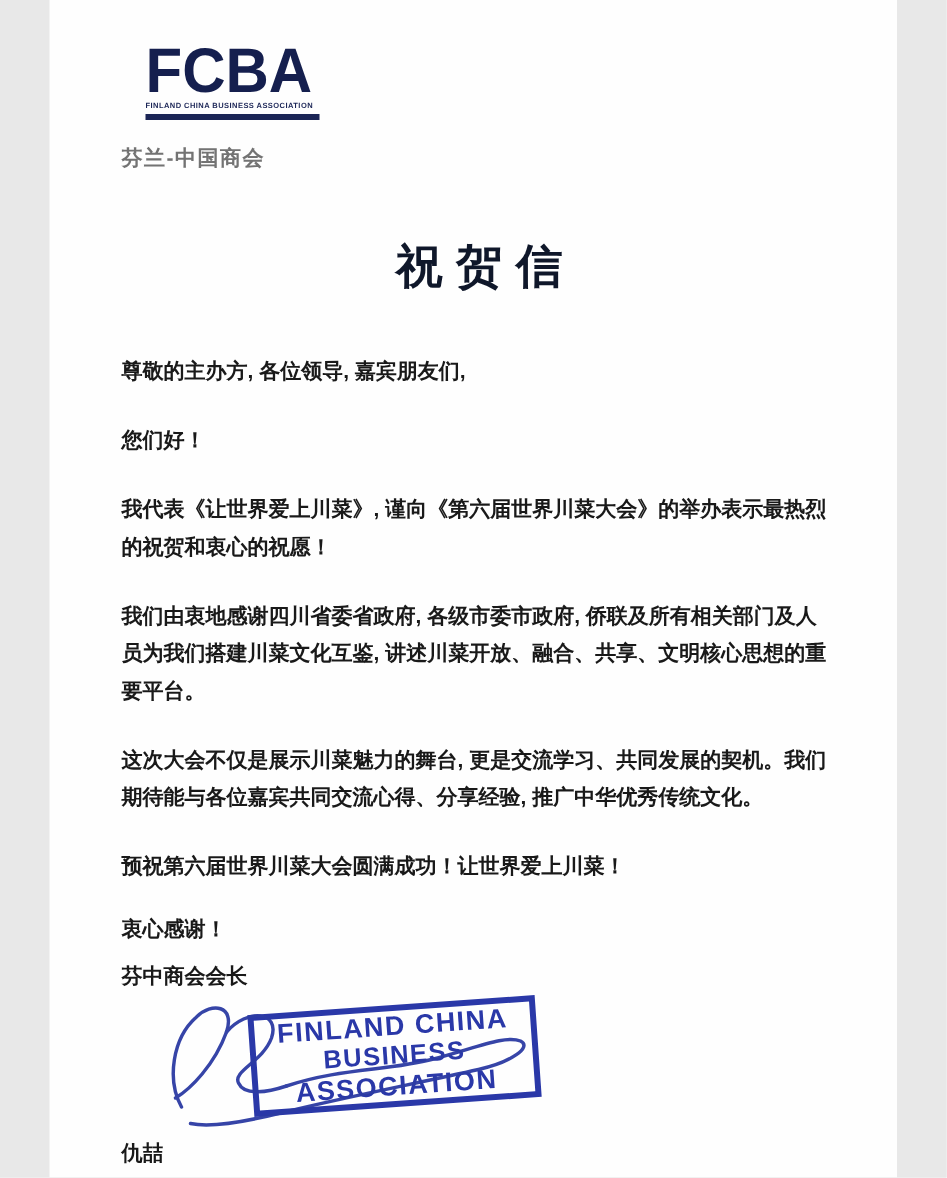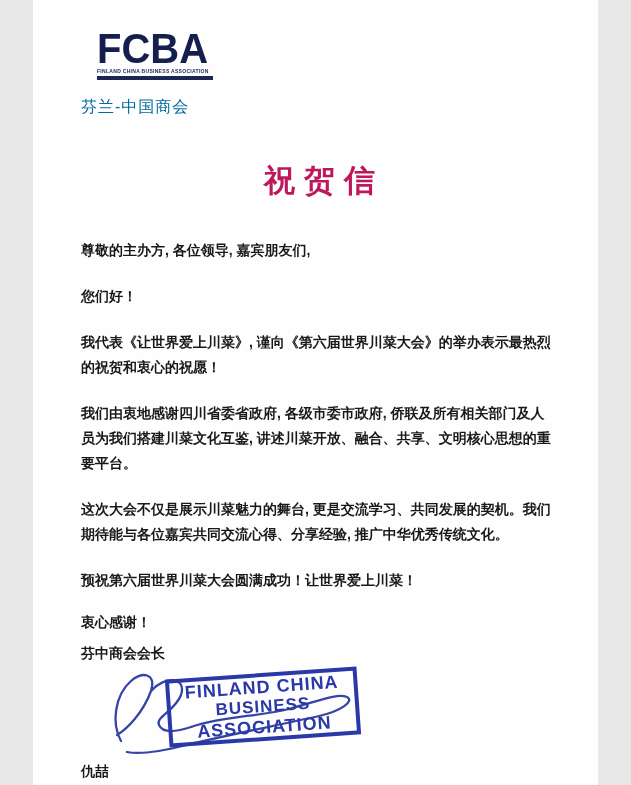--- a/index.html
+++ b/index.html
@@ -16,28 +16,28 @@
     font-family:"Liberation Sans",sans-serif;
     font-weight:900;font-size:40px;line-height:38px;
     color:#151f4e;letter-spacing:0px;transform:scale(1,1.05);transform-origin:left top;
   }
   .logo-subtext{
     font-size:5px;color:#1b2556;font-weight:700;letter-spacing:.3px;
     white-space:nowrap;overflow:hidden;width:116px;margin-top:2px;
   }
   .logo-bar{width:116px;height:4px;background:#1b2556;margin-top:2px;}
   .org-cn{
-    margin-top:17px;font-size:16px;font-weight:400;color:#0369a1;
+    margin-top:17px;font-size:14px;font-weight:700;color:#737373;
     letter-spacing:1px;
   }
   
   .letter-title{
     text-align:center;margin-top:42px;
     font-family:"Liberation Serif","DejaVu Serif",serif;
-    font-size:31px;font-weight:600;color:#be185d;letter-spacing:9px;
+    font-size:31px;font-weight:600;color:#0f172a;letter-spacing:9px;
     text-indent:9px;
   }
   
   .letter-body{margin-top:36px;font-size:14px;line-height:25px;font-weight:600;}
   .letter-body p{margin:0 0 21px 0;}
   
   .closing{font-size:14px;font-weight:600;}
   .closing-thanks{margin-top:8px;}
   .closing-role{margin-top:13px;}
   

